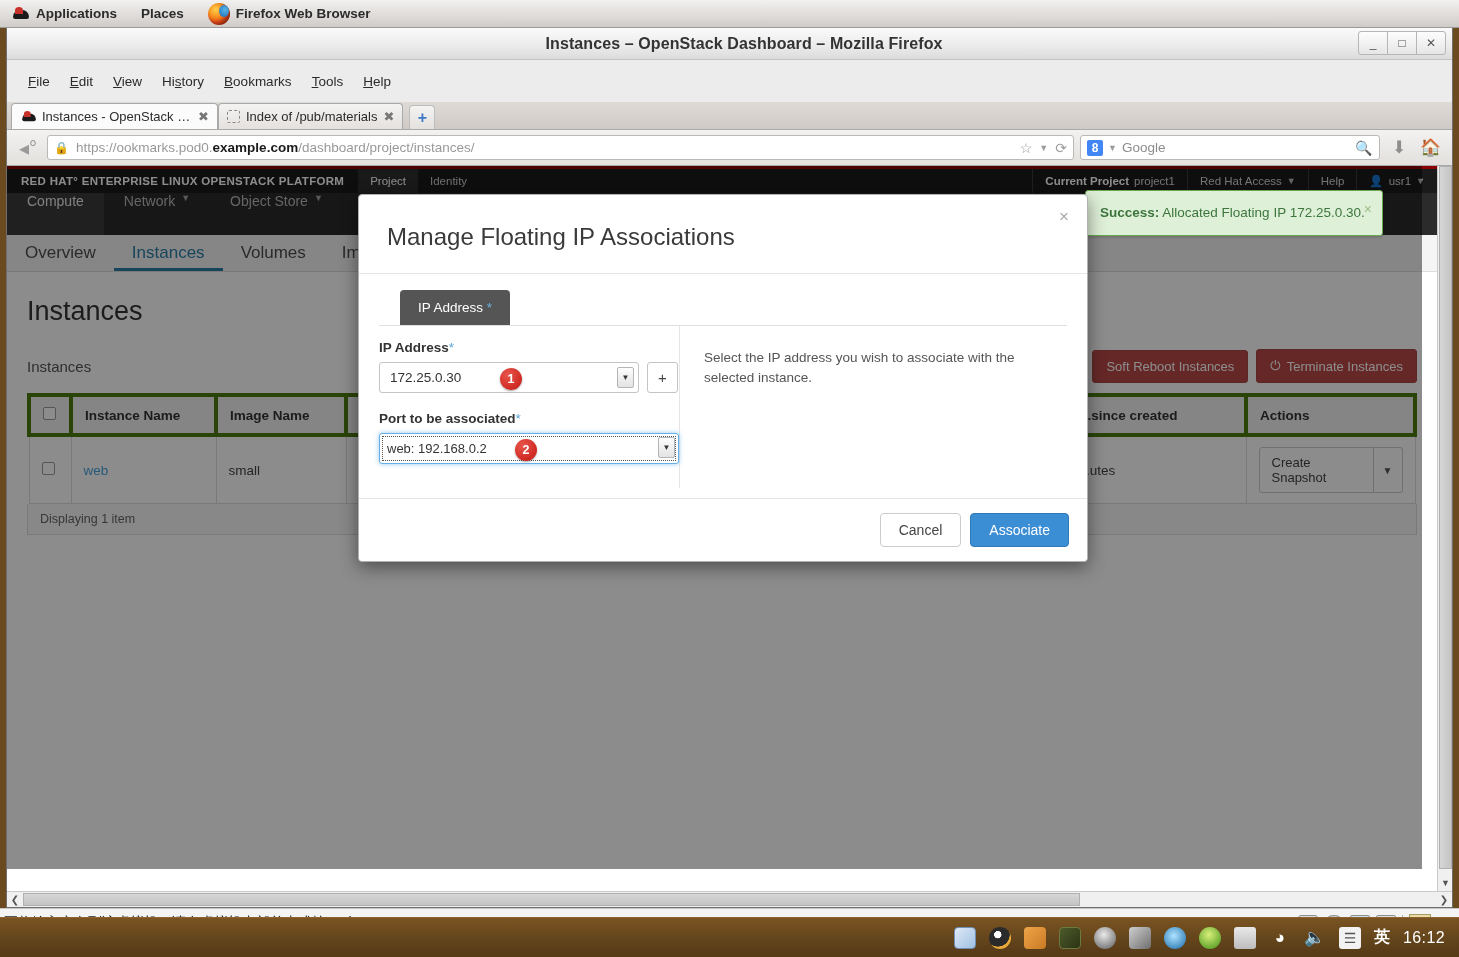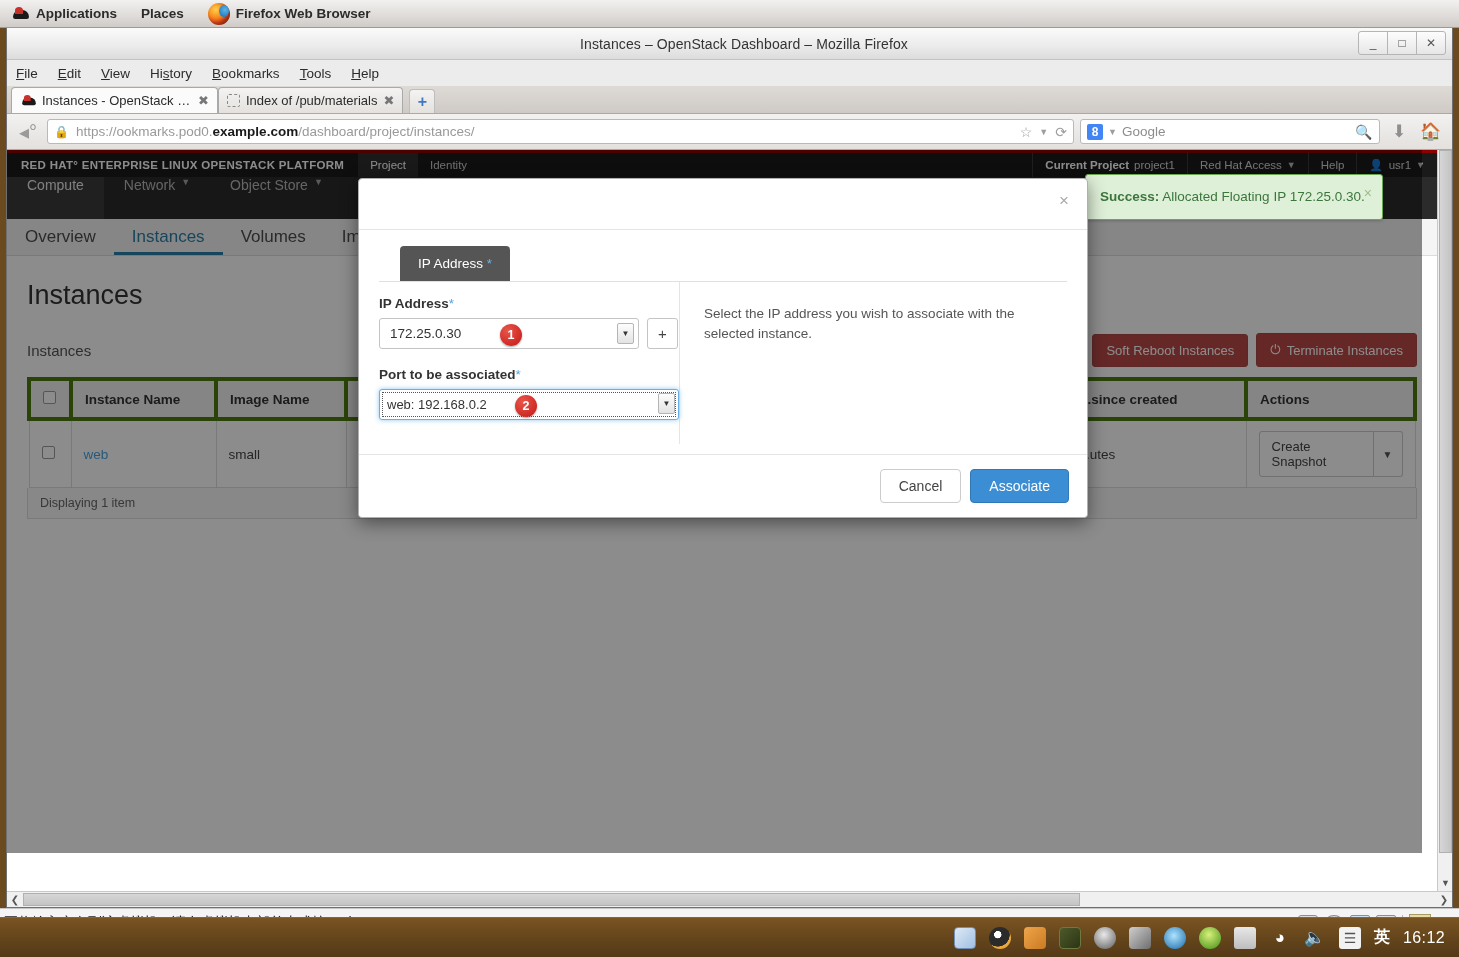--- a/index.html
+++ b/index.html
@@ -50,35 +50,35 @@
     border: 1px solid #6f6f6f;
     border-top: none;
     display:flex; flex-direction: column;
   }
   #titlebar {
     height: 32px; position: relative;
     background: linear-gradient(to bottom, #fafafa 0%, #ececec 55%, #dcdcdc 100%);
     border-bottom: 1px solid #c3c3c3;
     display:flex; align-items:center; justify-content:center;
   }
-  #title-text { font-size: 14px; font-weight: normal; color: #333; letter-spacing: .1px; padding-left: 29px;}
+  #title-text { font-size: 16px; font-weight: bold; color: #333; letter-spacing: .1px; padding-left: 29px;}
   #win-buttons { position:absolute; right: 6px; top: 3px; display:flex; }
   .win-btn {
     width: 30px; height: 24px;
     background: linear-gradient(to bottom, #fdfdfd, #e6e6e6);
     border: 1px solid #b5b5b5; margin-left: -1px;
     display:flex; align-items:center; justify-content:center;
     font-size: 12px; color: #555;
   }
   .win-btn:first-child { border-radius: 3px 0 0 3px; }
   .win-btn:last-child  { border-radius: 0 3px 3px 0; }
 
   
   #menubar {
-    height: 26px; display:flex; align-items:center; padding-left: 0; gap: 2px;
+    height: 42px; display:flex; align-items:center; padding-left: 12px; gap: 2px;
     background: #ececec;
     font-size: 13.5px; color:#2b2b2b;
   }
   .menu-item { padding: 3px 9px; border-radius: 2px; }
   .menu-item u { text-decoration: underline; }
 
   
   #tabstrip {
     height: 28px; display:flex; align-items:flex-end; padding-left: 4px;
     background: linear-gradient(to bottom,#dedad6,#cfcac5);
@@ -559,20 +559,21 @@
 
       <div id="alert-success">
         <span class="x">×</span>
         <b>Success:</b>
         <span>Allocated Floating IP 172.25.0.30.</span>
       </div>
 
       <div id="modal">
         <div id="modal-header">
           <span id="modal-close">×</span>
+          <div id="modal-title">Manage Floating IP Associations</div>
         </div>
 
         <div id="modal-body">
           <div id="modal-tabs">
             <div class="m-tab">
               <span>IP Address</span>
               <span class="req">*</span>
             </div>
           </div>
 

